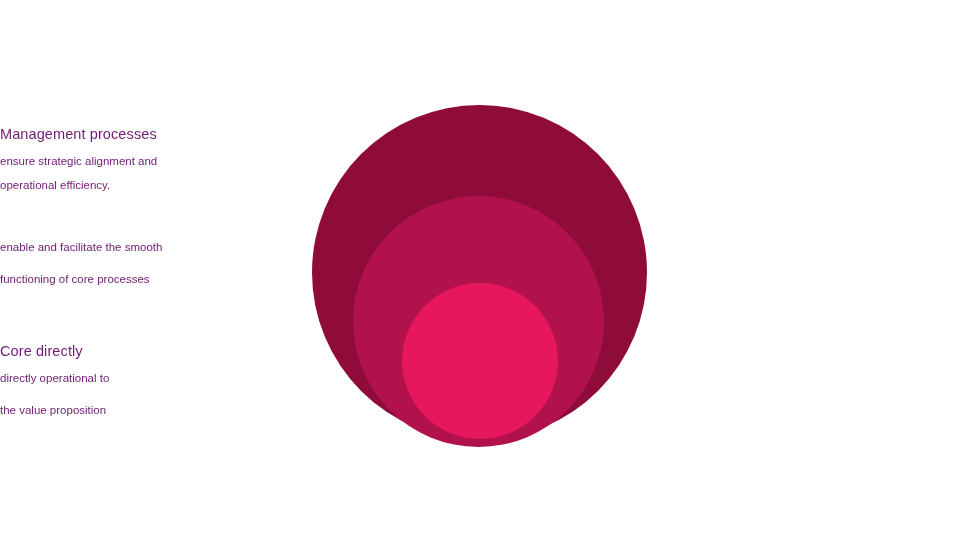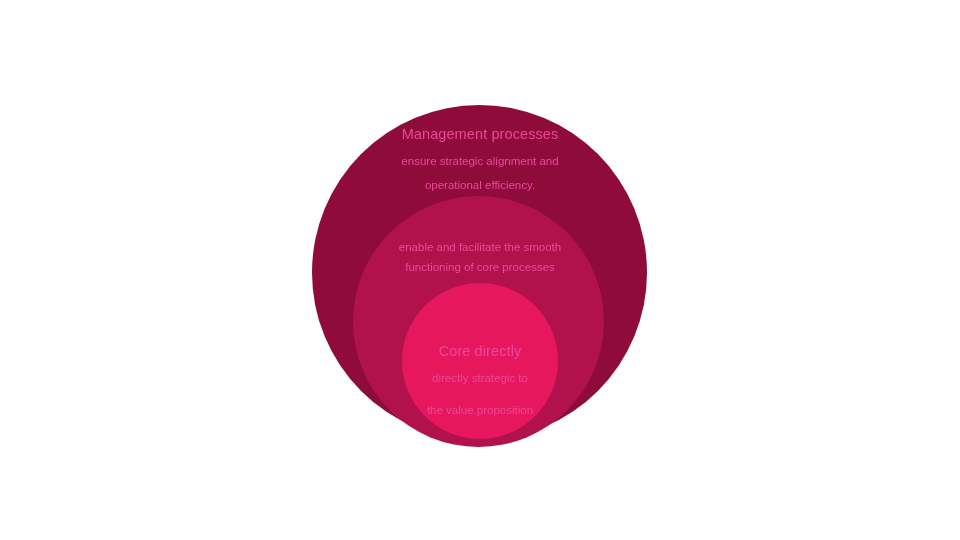--- a/index.html
+++ b/index.html
@@ -44,22 +44,21 @@
   
   #circle-inner {
     left: 402px;
     top: 283px;
     width: 156px;
     height: 156px;
     background: #E6175C;
   }
   .label-group {
     position: absolute;
-    text-align: center;
-    color: #ec4899;
+    color: #701a75;
     left: 0;
     right: 0;
   }
   .label-title {
     font-size: 14.5px;
     font-weight: 400;
     line-height: 1.25;
     letter-spacing: 0.1px;
     white-space: nowrap;
   }
@@ -92,22 +91,22 @@
   <div class="circle" id="circle-inner" style="background: rgb(230, 23, 92);"></div>
 
   <div class="label-group" id="label-management">
     <div class="label-title">Management processes</div>
     <div class="label-desc">ensure strategic alignment and</div>
     <div class="label-desc" style="margin-top:8px">operational efficiency.</div>
   </div>
 
   <div class="label-group" id="label-administrative">
     <div class="label-desc">enable and facilitate the smooth</div>
-    <div class="label-desc" style="margin-top:4px">functioning of core processes</div>
+    <div class="label-desc" style="margin-top:16px">functioning of core processes</div>
   </div>
 
   <div class="label-group" id="label-core">
     <div class="label-title">Core directly</div>
-    <div class="label-desc">directly strategic to</div>
+    <div class="label-desc">directly operational to</div>
     <div class="label-desc" style="margin-top:16px">the value proposition</div>
   </div>
 
 </div>
 
 </body></html>

